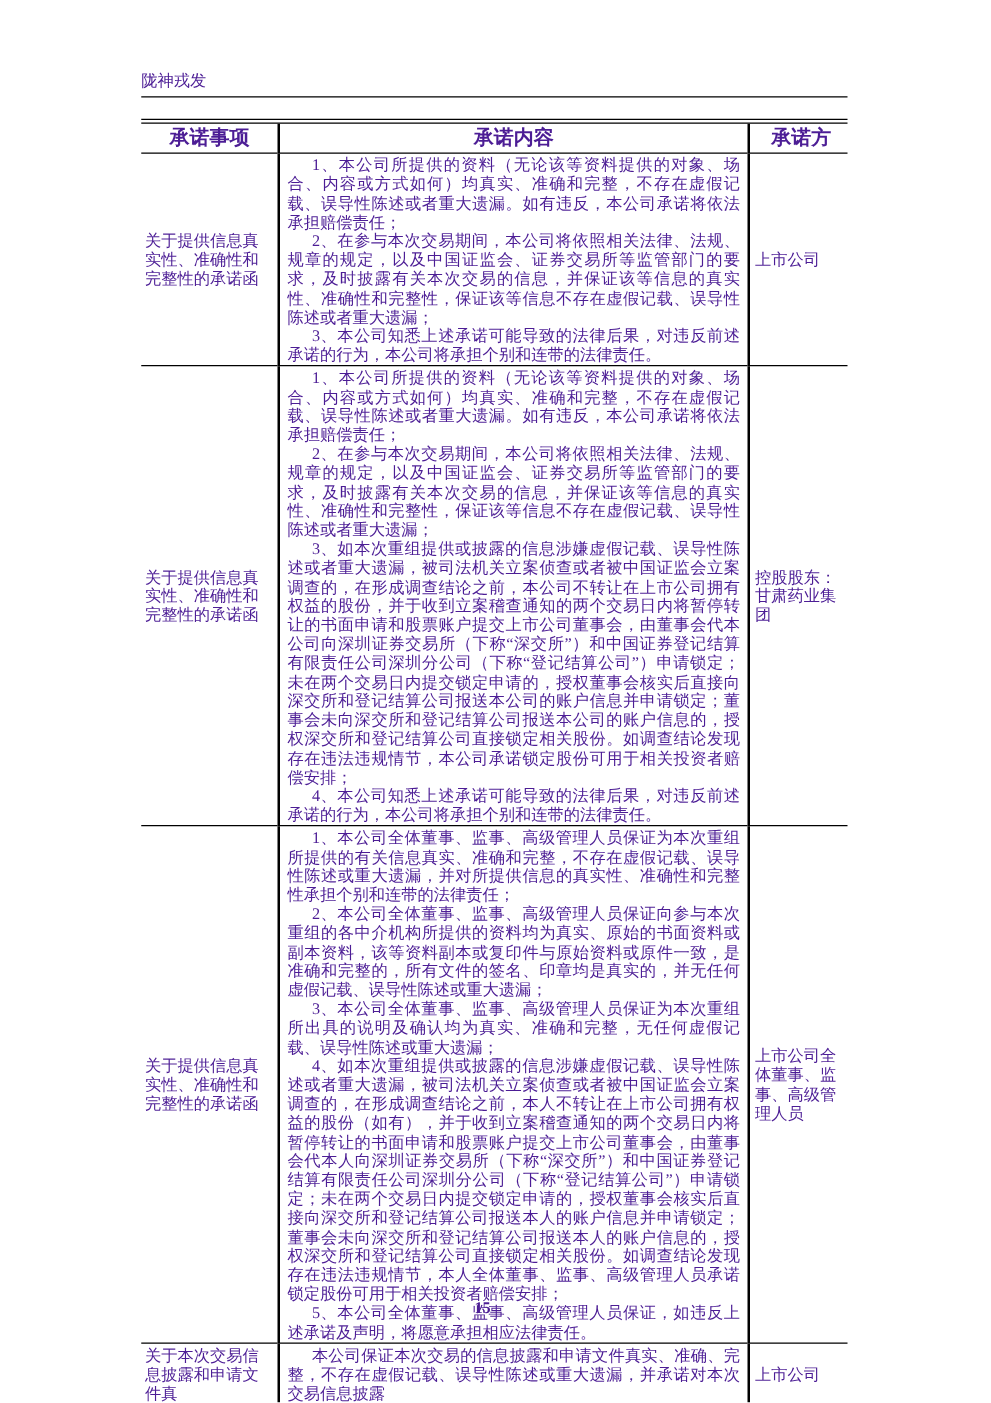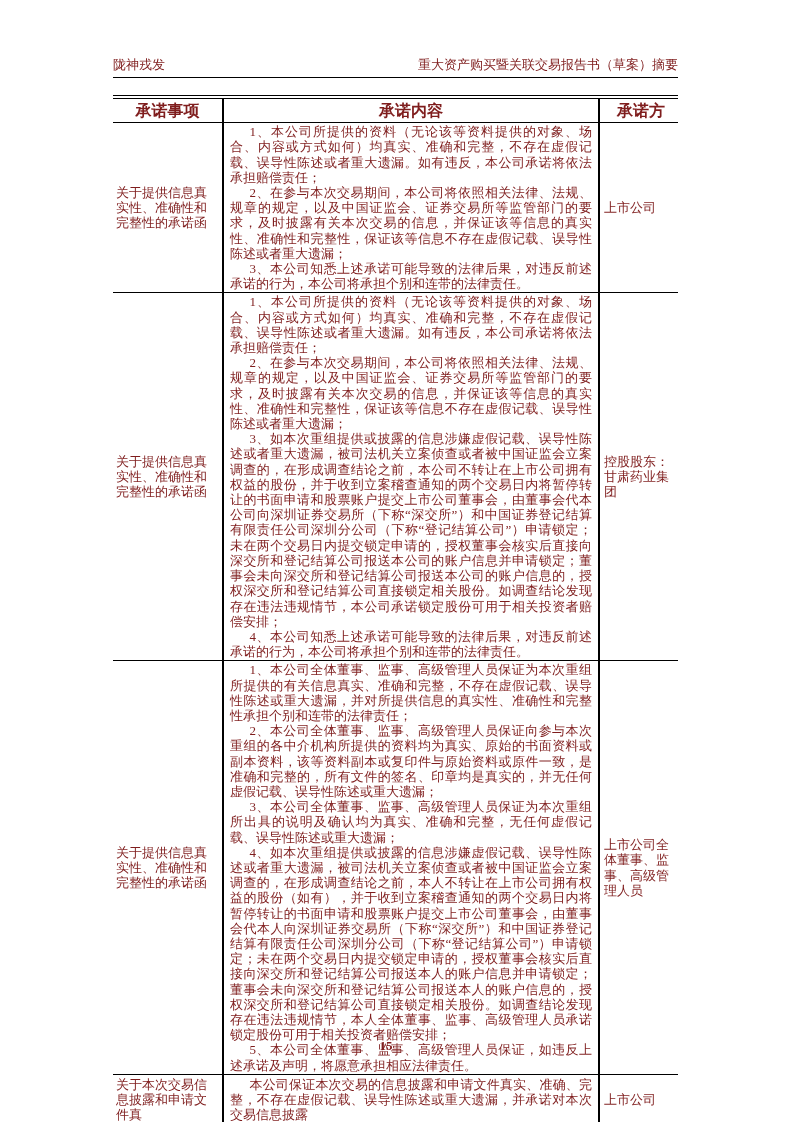--- a/index.html
+++ b/index.html
@@ -5,21 +5,21 @@
   html, body {
     margin: 0;
     padding: 0;
     background: #ffffff;
   }
   .page {
     position: relative;
     width: 772px;
     height: 1122px;
     background: #ffffff;
-    color: #7f1d1d;
+    color: #4c1d95;
     font-family: "Liberation Serif", "DejaVu Serif", serif;
     overflow: hidden;
   }
   .running-header {
     position: absolute;
     left: 113px;
     width: 565px;
     top: 57px;
     display: flex;
     justify-content: space-between;
@@ -96,21 +96,20 @@
     font-weight: bold;
   }
 </style>
 </head>
 <body>
 
 <div class="page">
 
   <div class="running-header">
     <span>陇神戎发</span>
-    <span>重大资产购买暨关联交易报告书（草案）摘要</span>
   </div>
   <div class="header-rule"></div>
 
   <div class="table-wrap">
     <table class="commitments">
       <colgroup>
         <col class="c1">
         <col class="c2">
         <col class="c3">
       </colgroup>

